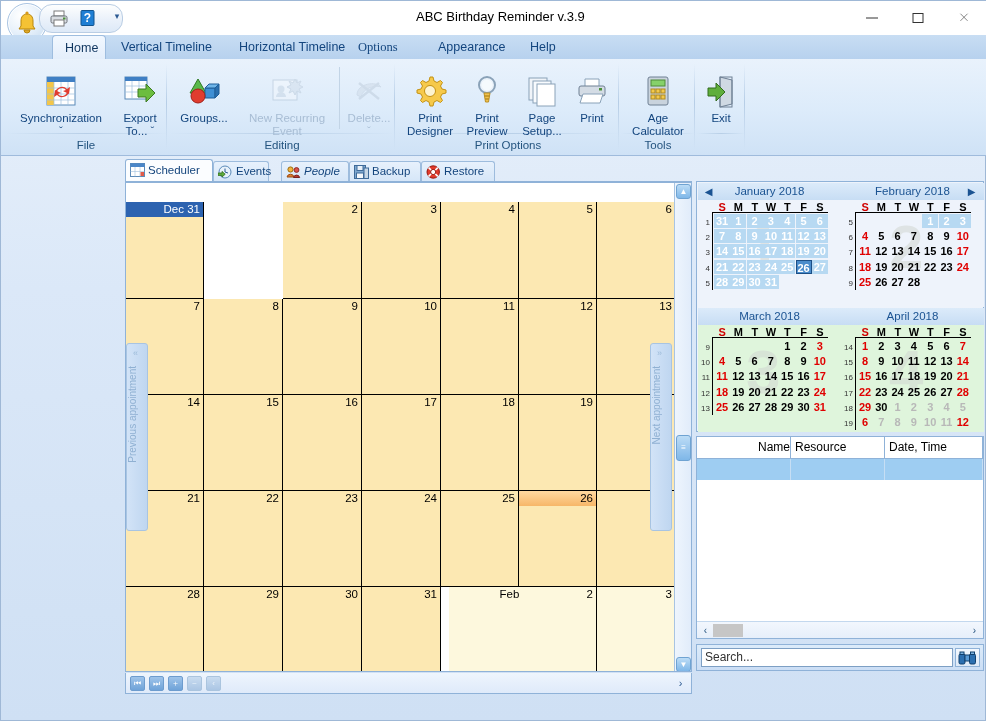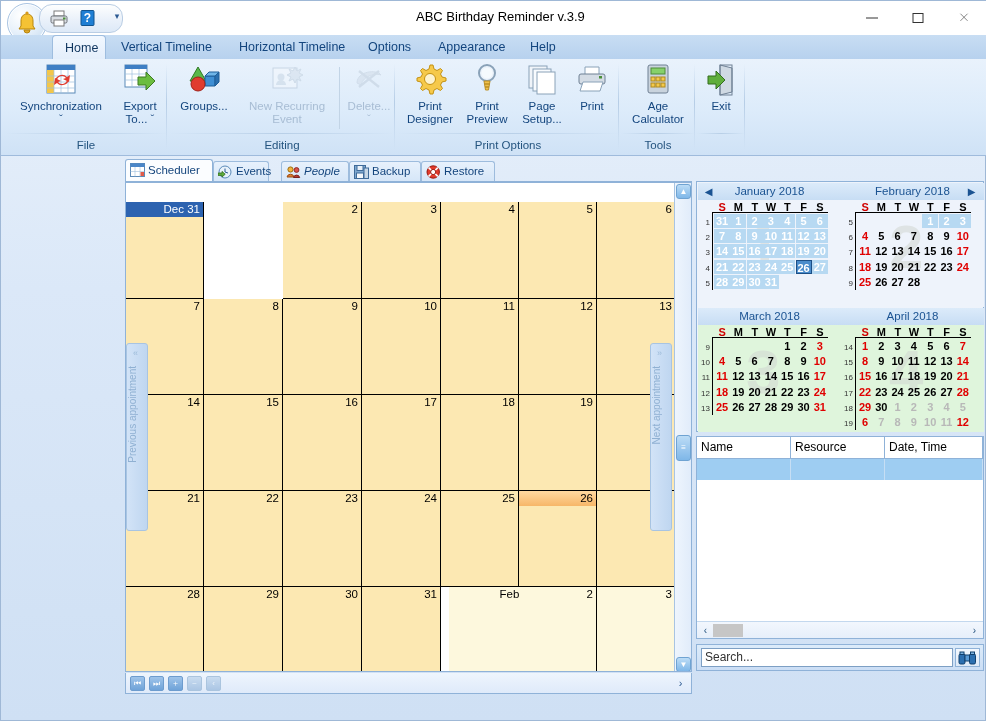--- a/index.html
+++ b/index.html
@@ -50,21 +50,21 @@
   .ribbon{position:absolute;left:0;top:58px;width:986px;height:96px;
       background:linear-gradient(180deg,#e9f2fc 0%,#dcebfa 55%,#cfe2f6 100%);
       border-bottom:1px solid #9fbbdc;}
   .rgroup{position:absolute;top:2px;height:92px;box-sizing:border-box;}
   .rgroup .glabel{position:absolute;bottom:2px;left:0;width:100%;text-align:center;
       font-size:11.5px;color:#24547f;}
   .rgroup .gsep{position:absolute;right:0;top:3px;bottom:3px;width:1px;
       background:linear-gradient(180deg,rgba(255,255,255,0) 0%,#b6cde6 45%,rgba(255,255,255,0) 100%);}
   .rgroup .gline{position:absolute;left:0;right:0;bottom:19px;height:1px;
       background:linear-gradient(90deg,rgba(255,255,255,0),#b8cfe7,rgba(255,255,255,0));}
-  .rbtn{position:absolute;top:0;text-align:center;cursor:default;}
+  .rbtn{position:absolute;top:12px;text-align:center;cursor:default;}
   .rbtn .lbl{font-size:11.5px;color:#13457e;line-height:13px;display:block;}
   .rbtn.dis .lbl{color:#a8bdd4;}
   .rico{margin:0 auto 3px auto;position:relative;}
 
   
   .leftpanel{position:absolute;left:4px;top:158px;width:115px;height:535px;}
   .lp-head{height:19px;line-height:19px;text-align:center;font-size:11.5px;color:#1e4f86;
      background:linear-gradient(180deg,#e8f1fb 0%,#d3e3f6 100%);
      border:1px solid #a8c3e0;border-bottom:none;box-sizing:border-box;}
   .lp-body{height:516px;background:#fff;border:1px solid #a8c3e0;box-sizing:border-box;}
@@ -228,21 +228,21 @@
           <line x1="2" y1="1" x2="12" y2="11" stroke="#555" stroke-width="1"></line>
           <line x1="12" y1="1" x2="2" y2="11" stroke="#555" stroke-width="1"></line>
         </svg>
     </div>
   </div>
 
   <div class="ribbon-tabs">
     <div class="rtab active" style="left:51px;width:54px;">Home</div>
     <div class="rtab" style="left:108px;">Vertical Timeline</div>
     <div class="rtab" style="left:226px;">Horizontal Timeline</div>
-    <div class="rtab" style="left:355px;">Options</div>
+    <div class="rtab" style="left:345px;font-family:Liberation Serif, serif;">Options</div>
     <div class="rtab" style="left:425px;">Appearance</div>
     <div class="rtab" style="left:517px;">Help</div>
   </div>
 
   <div class="ribbon">
 
     <div class="rgroup" style="left:4px;width:162px;">
       <div class="gline"></div>
         <div class="gsep"></div>
       <div class="rbtn" style="left:4px;width:104px;">
@@ -847,21 +847,21 @@
           <div class="mc-d dim" style="left: 81.2px; top: 107px;">10</div>
           <div class="mc-d dim" style="left: 97.5px; top: 107px;">11</div>
           <div class="mc-d sun" style="left: 113.8px; top: 107px;">12</div>
         </div>
       <div class="mc-nav" style="left:5px;top:3px;">◀</div>
       <div class="mc-nav" style="right:5px;top:3px;">▶</div>
     </div>
 
     <div class="listpane">
       <div class="lhdr">
-        <div style="left:0px;width:94px;">Name</div>
+        <div style="left:0px;width:94px;text-align:right;">Name</div>
         <div style="left:94px;width:94px;">Resource</div>
         <div style="left:188px;width:98px;">Date, Time</div>
       </div>
       <div class="lrow">
         <div style="left:0px;width:94px;"></div>
         <div style="left:94px;width:94px;"></div>
         <div style="left:188px;width:98px;"></div>
       </div>
       <div class="hsb">
         <div class="hsb-arw" style="left:2px;">‹</div>

